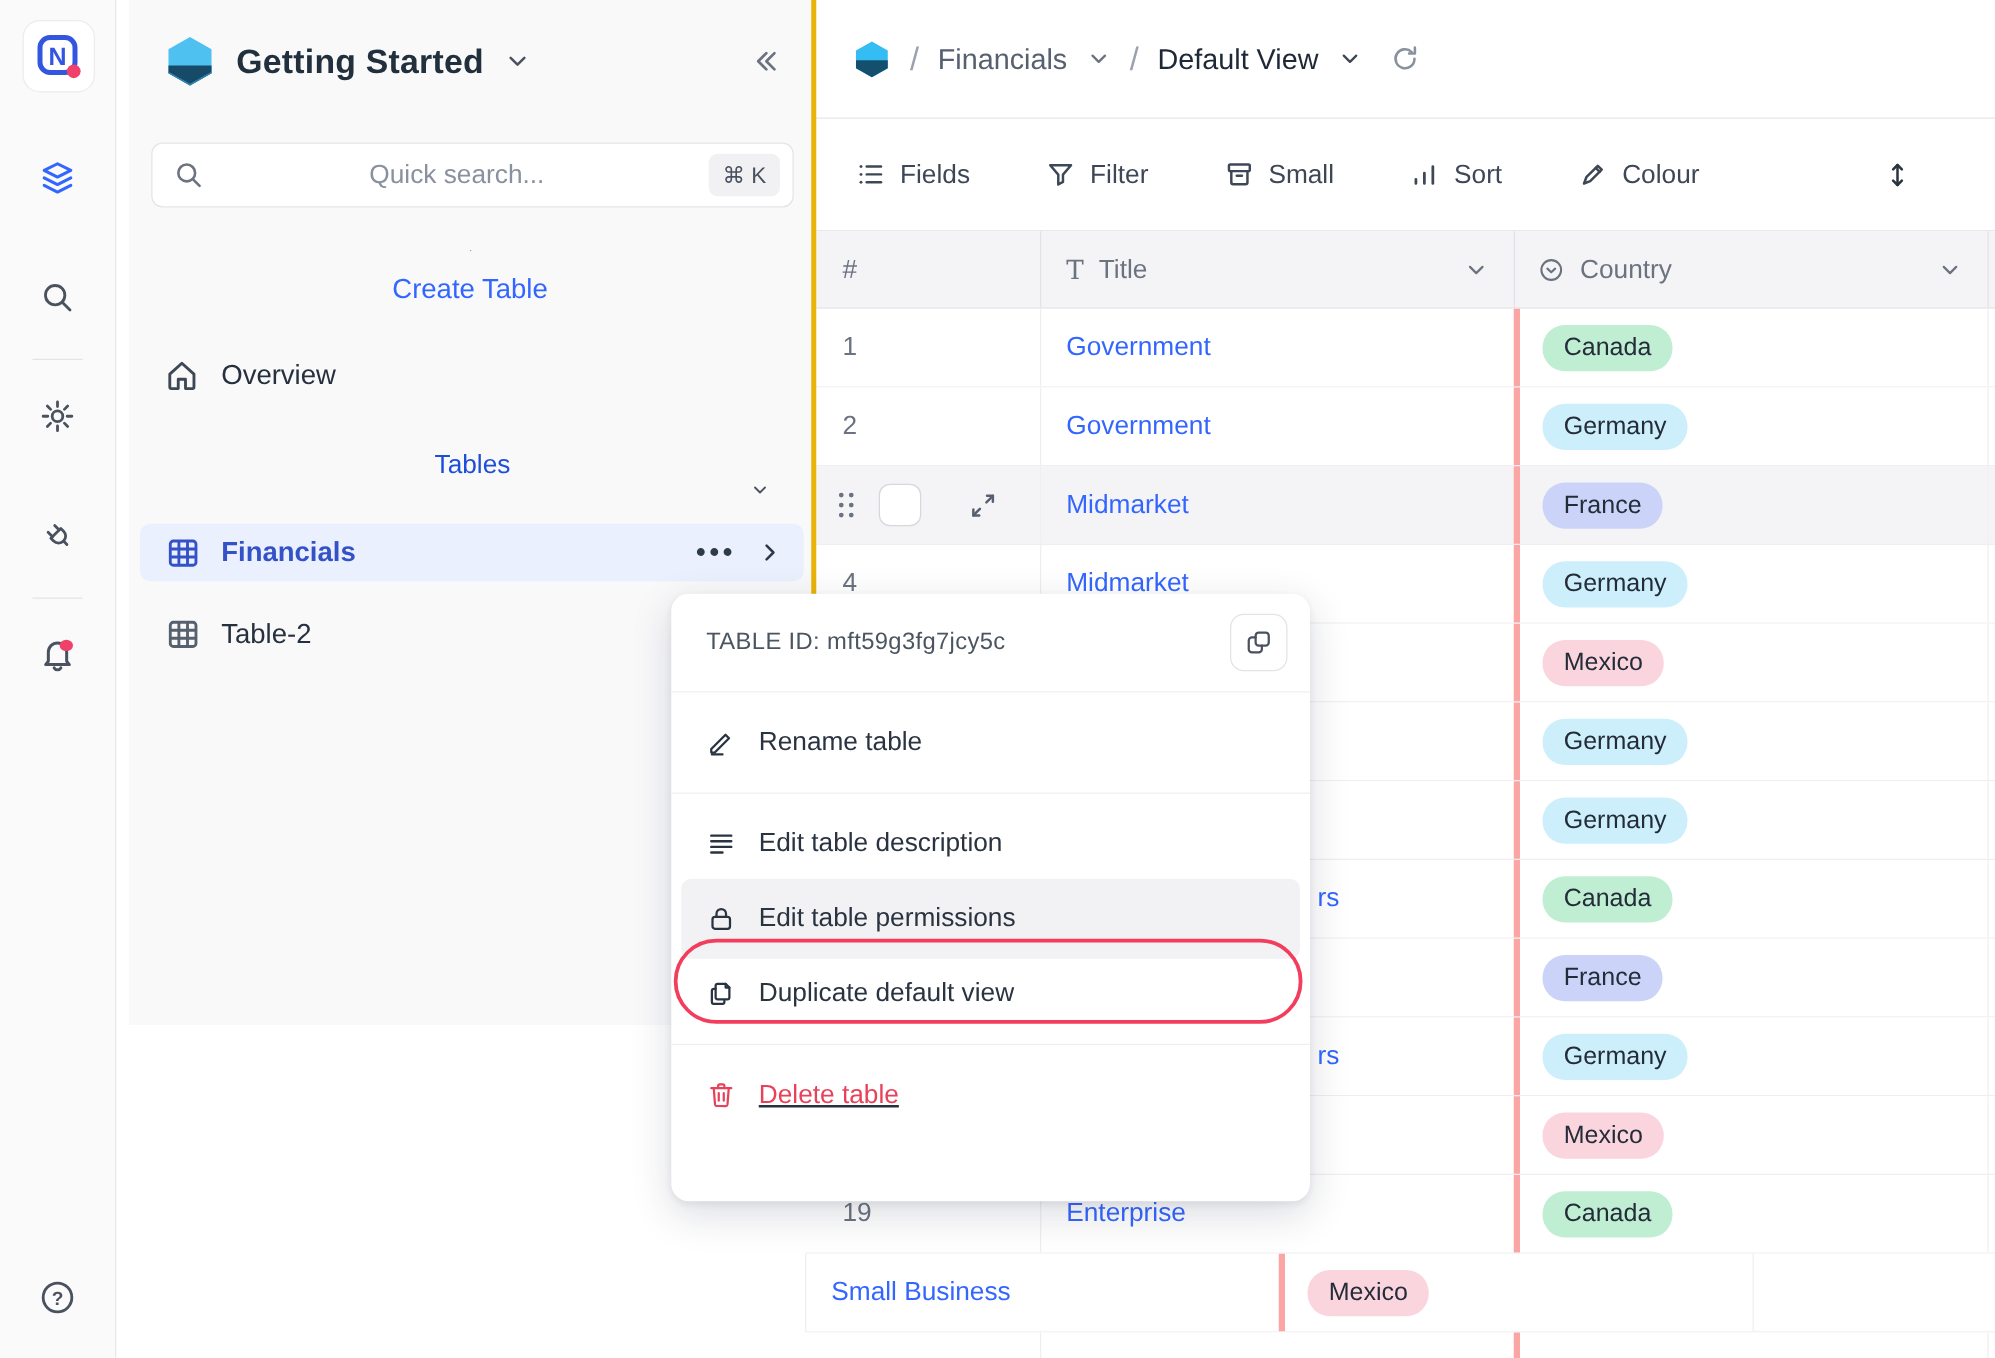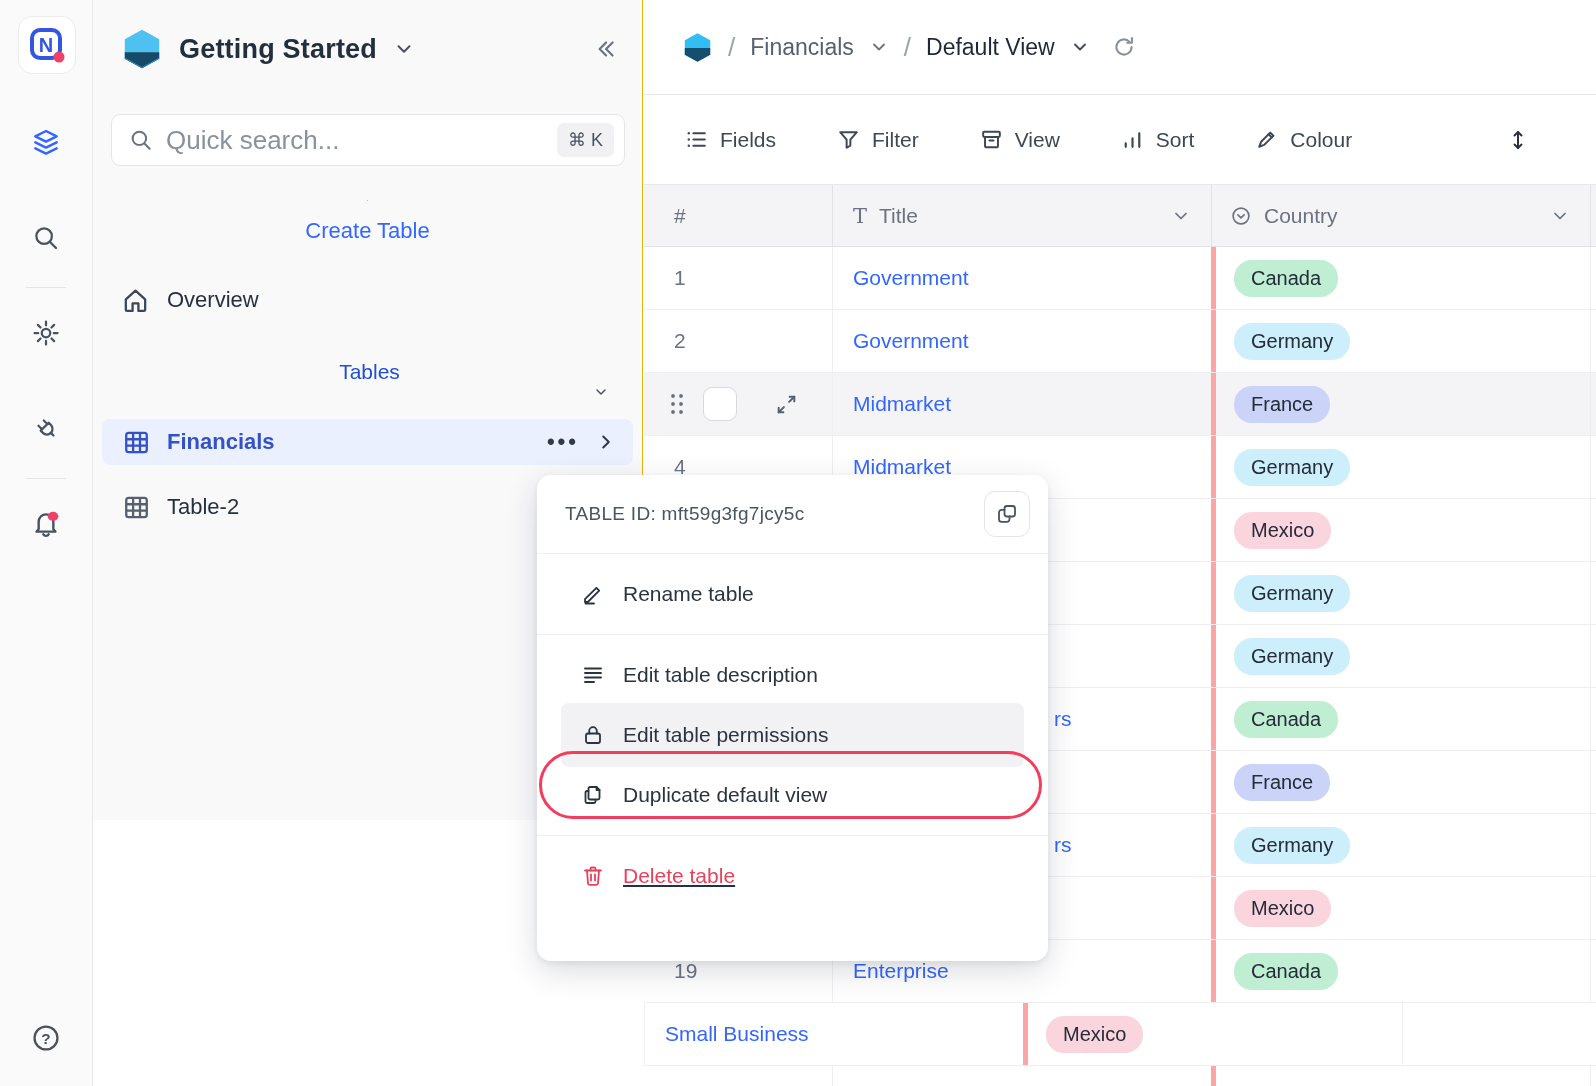--- a/index.html
+++ b/index.html
@@ -11,31 +11,31 @@
   #rail { position:absolute; left:0; top:0; width:93px; height:1086px;
     background:#FAFAFB; border-right:1px solid #E8E8EA; z-index:5; }
   .logo-tile { position:absolute; left:18px; top:16px; width:58px; height:58px;
     background:#fff; border:1px solid #ECECEF; border-radius:14px;
     display:flex; align-items:center; justify-content:center; }
   .rail-ic { position:absolute; left:50%; transform:translateX(-50%); width:32px; height:32px;
     display:flex; align-items:center; justify-content:center; }
   .rail-div { position:absolute; left:26px; width:40px; border-top:1px solid #E4E4E7; }
 
   
-  #sidebar { position:absolute; left:93px; top:0; width:550px; height:820px;
-    background:#F9F9FA; border-right:1px solid #eab308; z-index:4; }
+  #sidebar { position:absolute; left:103px; top:0; width:550px; height:820px;
+    background:#F9F9FA; border-right:4px solid #eab308; z-index:4; }
   .ws-row { position:absolute; left:28px; top:24px; right:24px; height:50px;
     display:flex; align-items:center; gap:16px; }
   .ws-title { font-size:27px; font-weight:700; color:#22303E; letter-spacing:.2px; }
   .collapse { margin-left:auto; }
   .searchbox { position:absolute; left:18px; top:114px; width:514px; height:52px;
     background:#fff; border:1px solid #E5E5E8; border-radius:9px;
     display:flex; align-items:center; padding:0 10px 0 16px; gap:12px; }
-  .searchbox input { border:none; outline:none; flex:1; font-size:26px; color:#3E4756;
-    background:transparent; font-family:"Liberation Sans",sans-serif; }
+  .searchbox input { border:none; outline:none; flex:1; font-size:21px; color:#3E4756;
+    background:transparent; font-family:"Liberation Sans",sans-serif;text-align:center; }
   .searchbox input::placeholder { color:#8A919E; }
   .kbd { background:#F1F1F4; border-radius:7px; padding:6px 11px; font-size:18px; color:#4A5260; white-space:nowrap; }
   .side-row { position:absolute; left:28px; right:28px; height:44px; display:flex; align-items:center; gap:17px; font-size:22px; }
   .create-label { color:#3366FF; font-weight:500; }
   .tables-row { position:absolute; left:34px; right:30px; top:360px; height:40px;
     display:flex; align-items:center; font-size:21px; color:#1d4ed8;flex-direction:column; }
   .tree-item { position:absolute; left:9px; width:531px; height:46px; border-radius:8px;
     display:flex; align-items:center; padding:0 16px 0 20px; gap:16px; font-size:22px; }
   .tree-item.sel { background:#EBF0FF; color:#3452C8; font-weight:600; }
   .tree-dots { margin-left:auto; letter-spacing:3px; color:#2F3A4A; font-size:22px; font-weight:700; }
@@ -77,21 +77,21 @@
 
   
   #ctxmenu { position:absolute; left:537px; top:475px; width:511px; height:486px;
     background:#fff; border-radius:14px; z-index:20;
     box-shadow:0 10px 32px rgba(30,40,60,.16), 0 2px 6px rgba(30,40,60,.08); }
   .ctx-id { height:78px; display:flex; align-items:center; padding:0 18px 0 28px; }
   .ctx-id-label { font-size:19px; color:#4A5560; letter-spacing:.3px; }
   .copy-btn { margin-left:auto; width:46px; height:46px; border:1px solid #E4E4E8; border-radius:11px;
     background:#fff; display:flex; align-items:center; justify-content:center; }
   .ctx-div { border-top:1px solid #EFEFF1; }
-  .ctx-sec { padding:12px 16px; }
+  .ctx-sec { padding:12px 0; }
   .ctx-item { height:56px; display:flex; align-items:center; gap:18px; padding:0 28px; font-size:21px; color:#2A3340; }
   .ctx-item.hl { height:64px; background:#F2F2F4; border-radius:8px; margin:0 8px; padding:0 20px; }
   .ctx-item.danger { color:#E8415A; }
   #annotation { position:absolute; left:2px; top:276px; width:503px; height:68px;
     border:3.5px solid #F23E5C; border-radius:44px; pointer-events:none; z-index:30; }
 </style>
 </head>
 <body>
 
 <div id="rail">
@@ -259,21 +259,21 @@
         <path d="M4 5h16l-6.2 7.2v5.6l-3.6 2V12.2L4 5z"></path>
       </svg>
       <span>Filter</span>
     </div>
     <div class="tb-item">
       <svg width="25" height="25" viewBox="0 0 24 24" fill="none" stroke="#3E4756" stroke-width="1.9" stroke-linejoin="round" stroke-linecap="round">
         <rect x="4" y="4.5" width="16" height="5" rx="1"></rect>
         <path d="M5.8 9.5v8.5a1.5 1.5 0 001.5 1.5h9.4a1.5 1.5 0 001.5-1.5V9.5"></path>
         <path d="M10 13h4"></path>
       </svg>
-      <span>View</span>
+      <span>Small</span>
     </div>
     <div class="tb-item">
       <svg width="25" height="25" viewBox="0 0 24 24" fill="none" stroke="#3E4756" stroke-width="2.1" stroke-linecap="round">
         <path d="M5.5 19v-3.2M12 19v-8M18.5 19v-13"></path>
       </svg>
       <span>Sort</span>
     </div>
     <div class="tb-item">
       <svg width="25" height="25" viewBox="0 0 24 24" fill="none" stroke="#3E4756" stroke-width="1.9" stroke-linejoin="round" stroke-linecap="round">
         <path d="M5 19l1.8-4.8L15.6 5.4l3 3-8.8 8.8L5 19z"></path>

